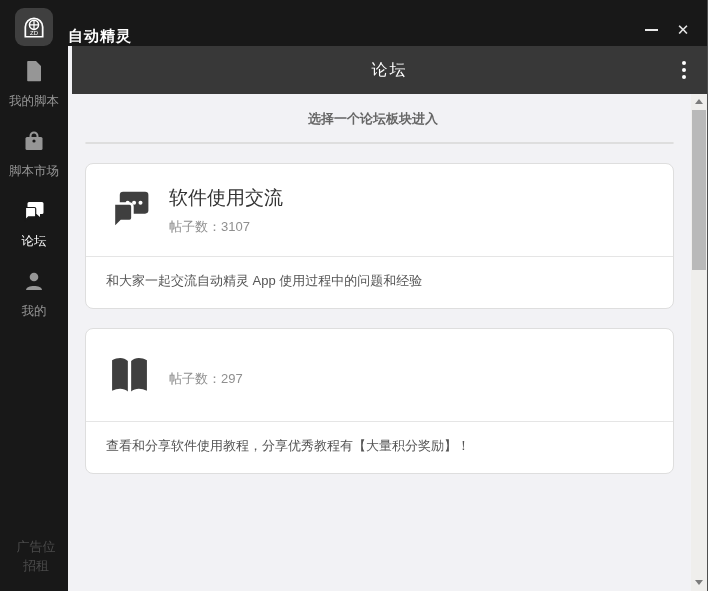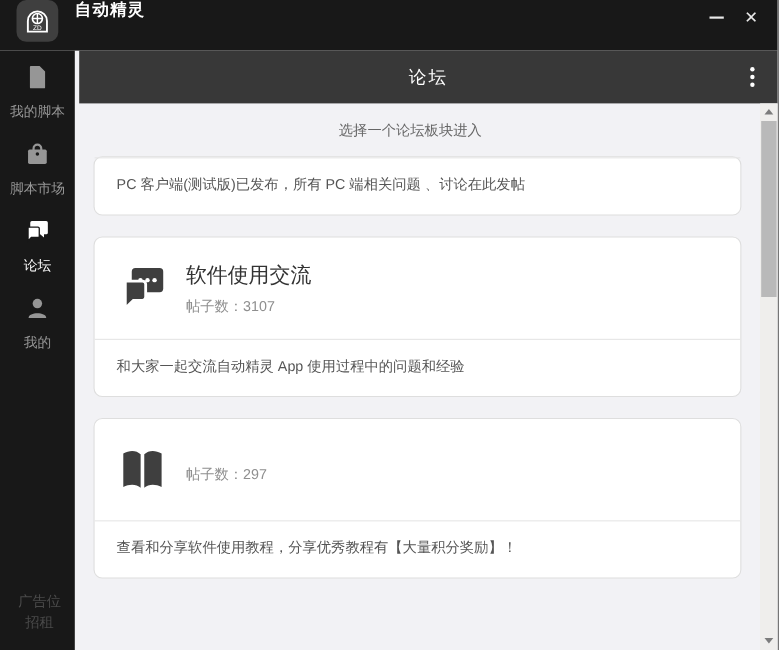--- a/index.html
+++ b/index.html
@@ -6,21 +6,21 @@
   * { box-sizing:border-box; }
   .window {
     position:relative; width:708px; height:591px; overflow:hidden;
     background:#f2f2f5; font-family:"Liberation Sans", sans-serif;
     border-right:1px solid #4f4f4f;
   }
 
   
   .titlebar {
     position:absolute; top:0; left:0; width:100%; height:46px;
-    background:#181818; display:flex; align-items:flex-start;
+    background:#181818; display:flex; align-items:flex-end;
   }
   .app-icon {
     width:38px; height:38px; margin-left:15px; border-radius:9px;
     background:#3f3f3f; display:flex; align-items:center; justify-content:center;
     flex:0 0 auto;
   }
   .window-title { color:#fff; font-size:15px; font-weight:700; margin-left:15px; letter-spacing:1px; }
   .win-controls { margin-left:auto; margin-right:8px; display:flex; }
   .win-btn {
     width:32px; height:32px; display:flex; align-items:center; justify-content:center;
@@ -58,21 +58,21 @@
     position:absolute; right:11px; top:50%; transform:translateY(-50%);
     width:24px; height:28px; display:flex; flex-direction:column;
     align-items:center; justify-content:center; cursor:pointer;
   }
   .kebab i { width:4px; height:4px; border-radius:50%; background:#fff; margin:1.6px 0; }
 
   
   .content { position:absolute; top:94px; left:72px; right:0; bottom:0; overflow:hidden; }
   .hint {
     margin:17px 46px 15px 13px; text-align:center;
-    font-size:13px; color:#666; line-height:16px;
+    font-size:13px; color:#666; line-height:16px;font-weight:bold;
   }
   .card {
     margin:0 33px 19px 13px; background:#fff;
     border:1px solid #dedede; border-radius:8px; cursor:pointer;
   }
   .card-head { display:flex; align-items:center; height:92px; padding:0 20px; }
   .card-icon { width:47px; height:44px; margin-right:16px; flex:0 0 auto; }
   .card-icon svg { width:100%; height:100%; fill:#3f3f3f; }
   .card-title { font-size:19px; color:#333; font-weight:500; }
   .card-posts { font-size:13px; color:#8f8f8f; margin-top:7px; }
@@ -172,21 +172,20 @@
       <i></i>
         <i></i>
         <i></i>
     </div>
   </div>
 
   <div class="content">
     <div class="hint">选择一个论坛板块进入</div>
 
     <div class="card">
-      <div class="card-desc">PC 客户端(测试版)已发布，所有 PC 端相关问题 、讨论在此发帖</div>
     </div>
 
     <div class="card">
       <div class="card-head">
         <span class="card-icon">
           <svg viewBox="0 0 24 24">
             <path d="M8.5 2 h12 a1.8 1.8 0 0 1 1.8 1.8 v8.4 a1.8 1.8 0 0 1 -1.8 1.8 h-12 a1.8 1.8 0 0 1 -1.8 -1.8 V3.8 A1.8 1.8 0 0 1 8.5 2 Z"></path>
             <circle cx="11" cy="8" r="1.1" fill="#fff"></circle>
             <circle cx="14.5" cy="8" r="1.1" fill="#fff"></circle>
             <circle cx="18" cy="8" r="1.1" fill="#fff"></circle>

